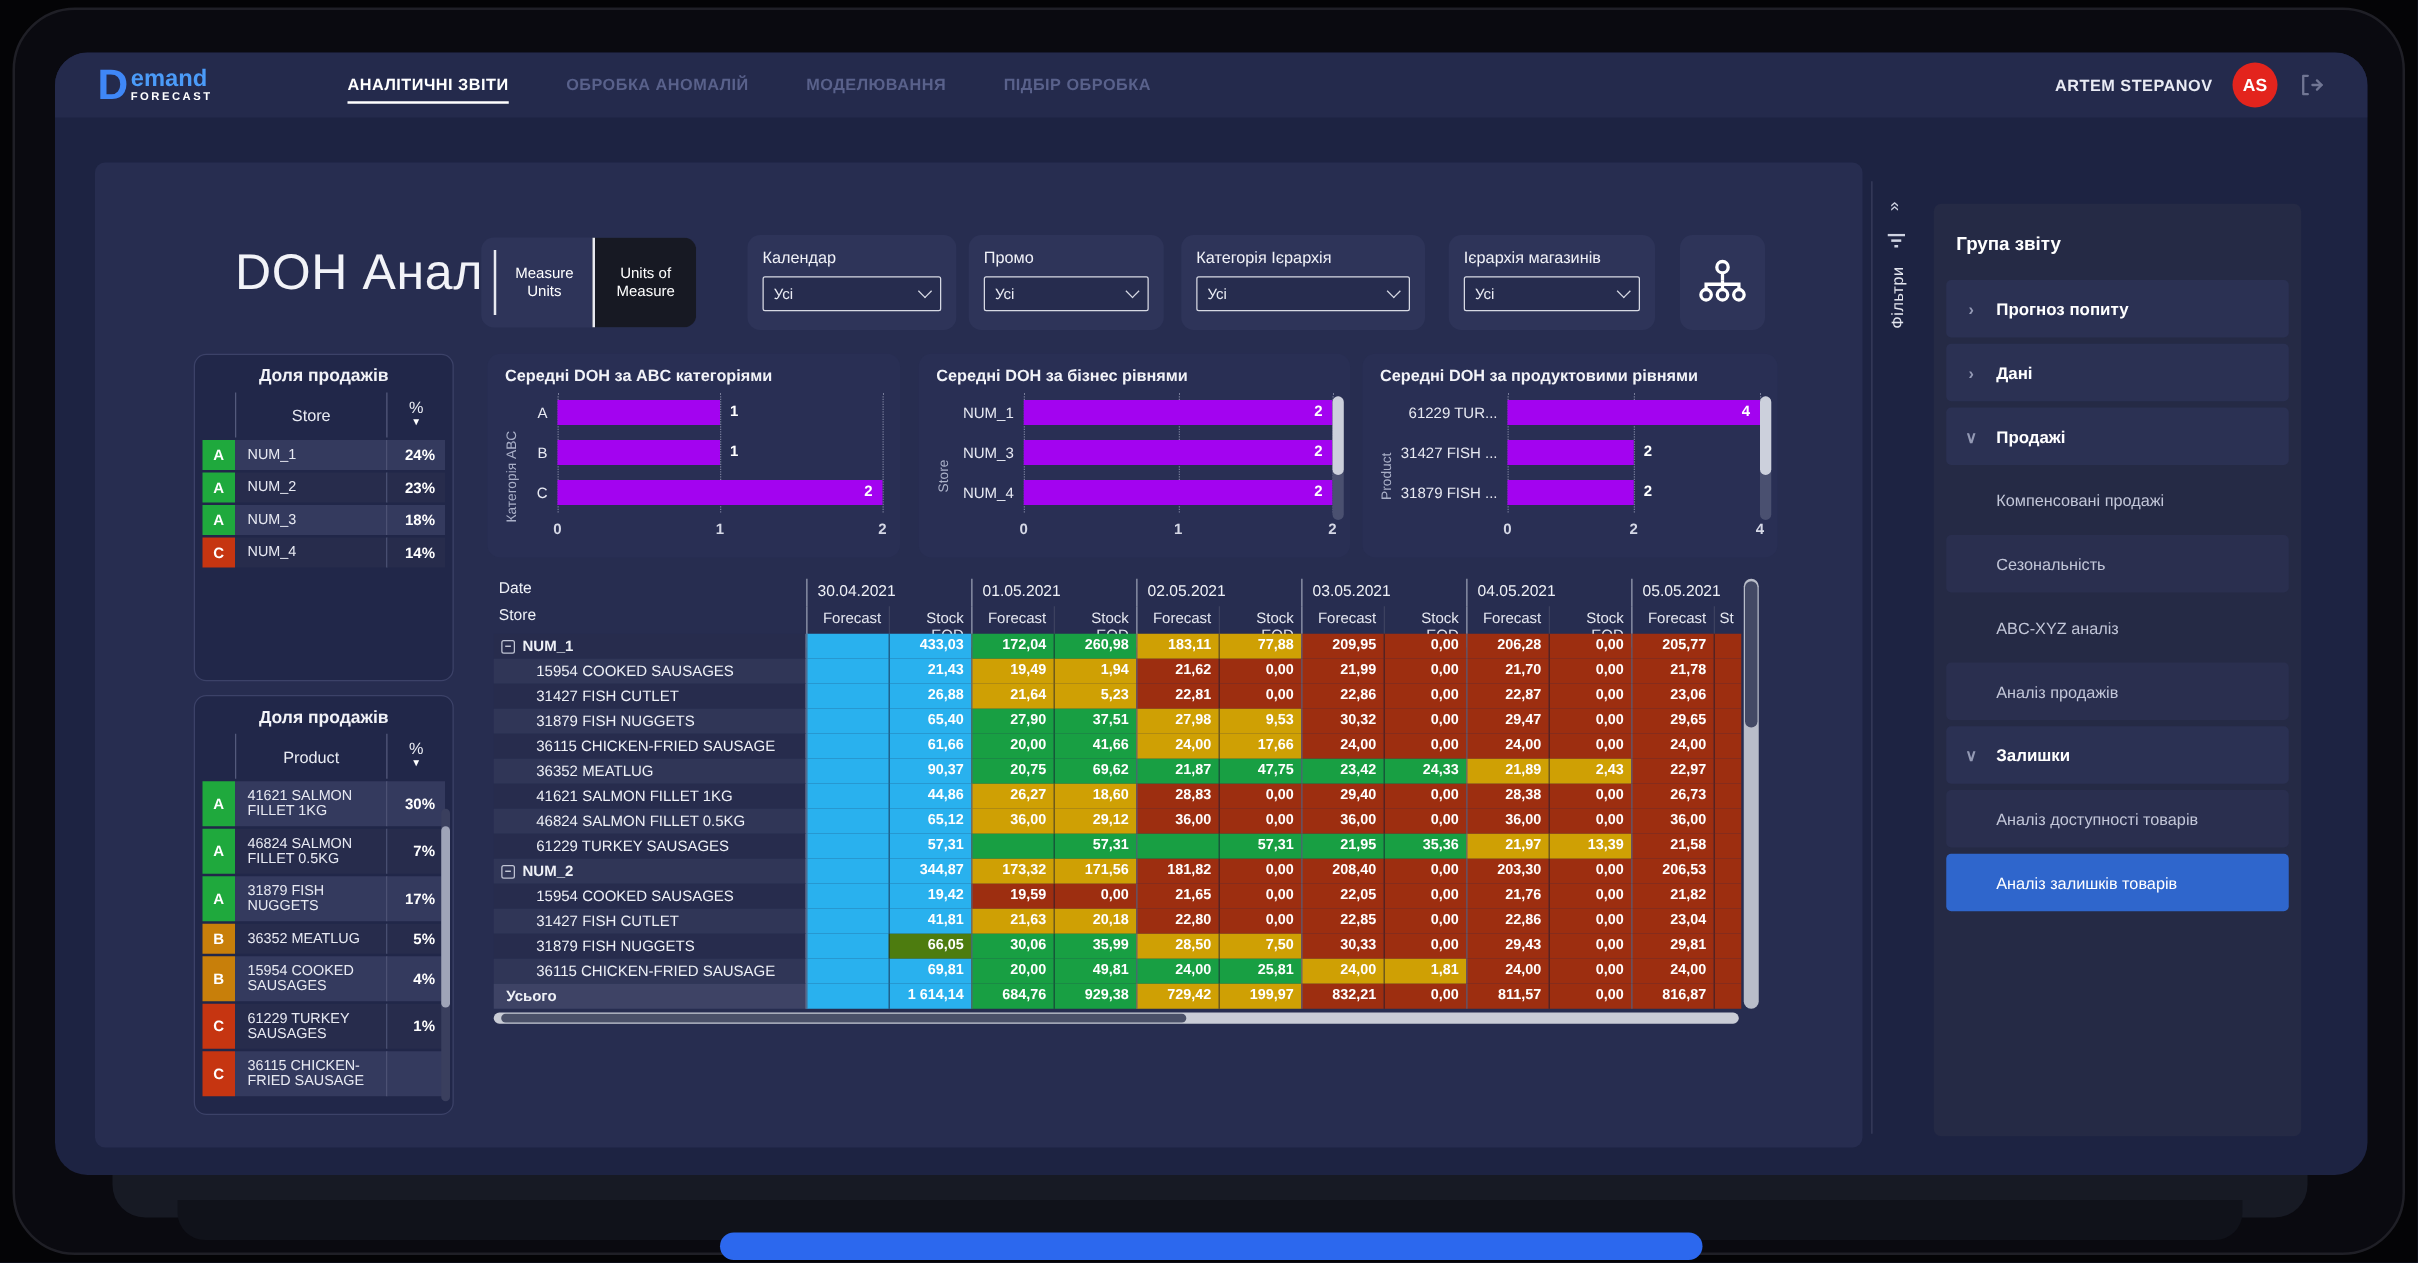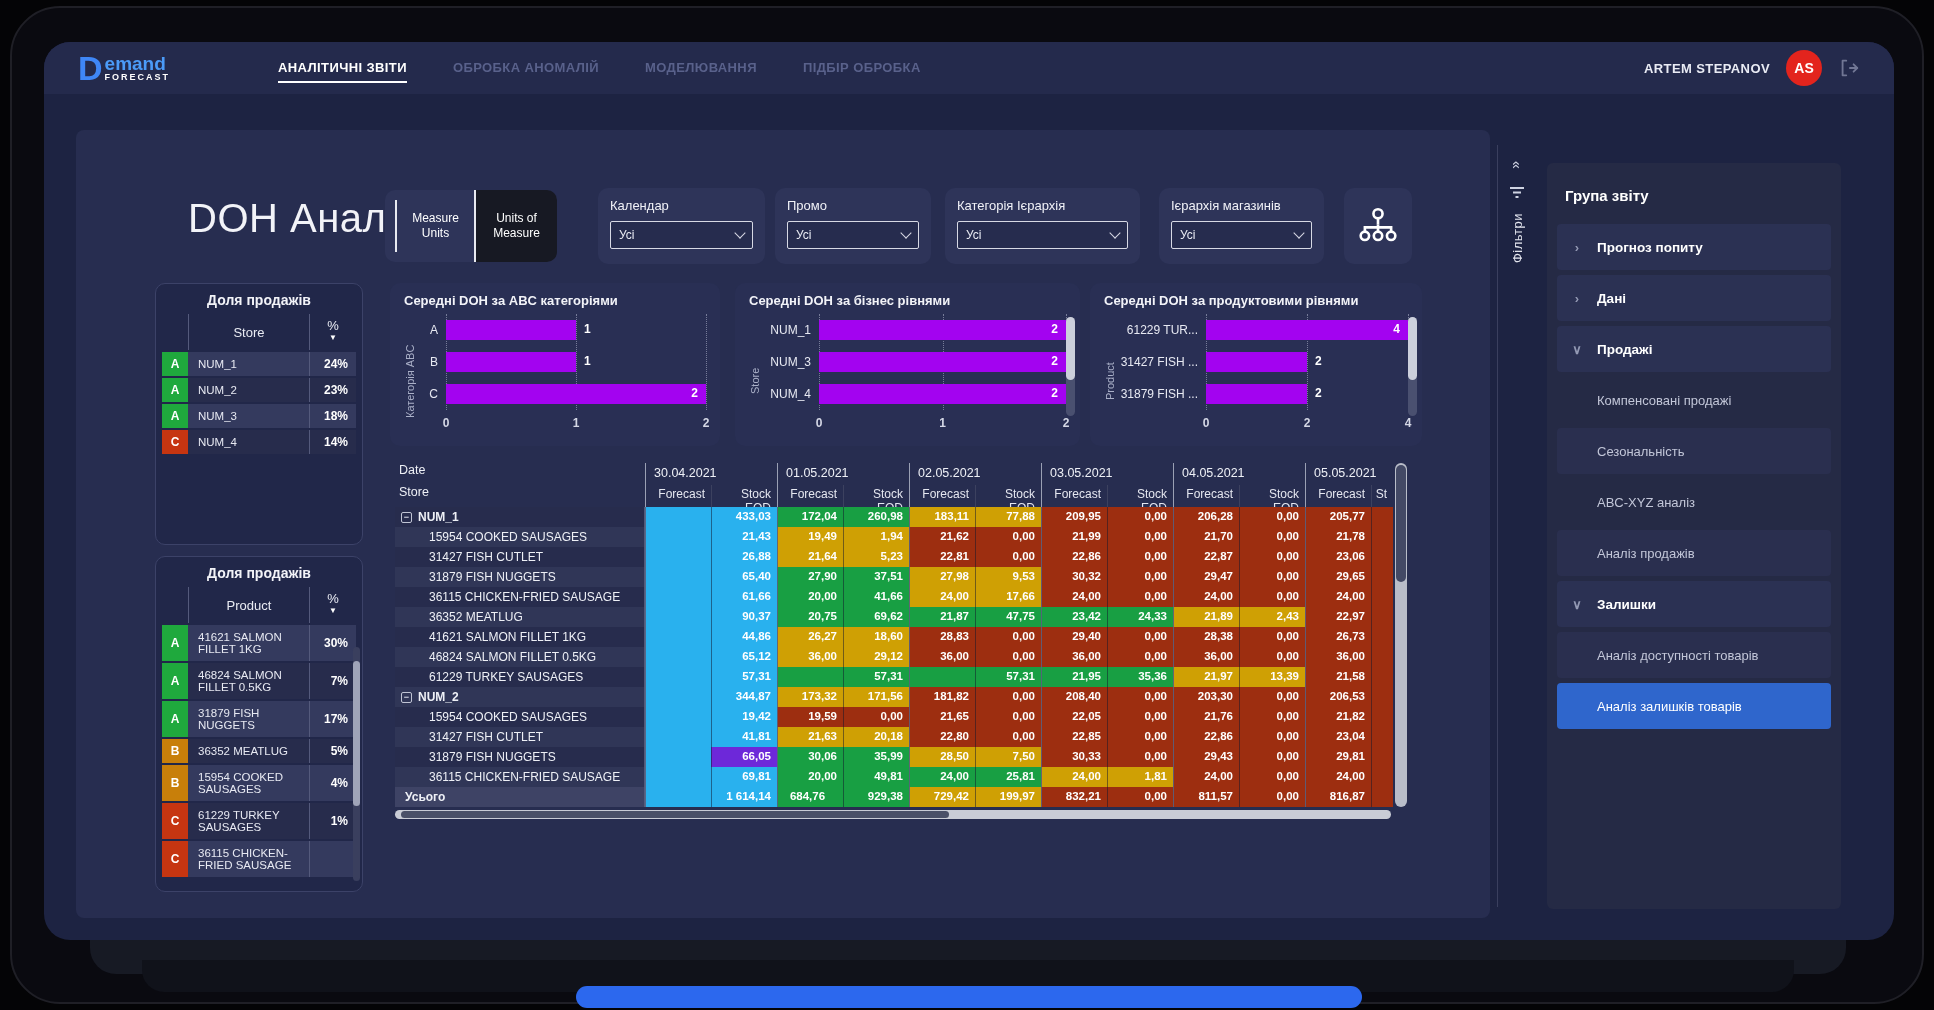--- a/index.html
+++ b/index.html
@@ -698,21 +698,21 @@
             <div class="cell gs" style="background: rgb(157, 46, 16);">22,86</div>
             <div class="cell is" style="background: rgb(157, 46, 16);">0,00</div>
             <div class="cell gs" style="background: rgb(157, 46, 16);">23,04</div>
             <div class="cell is" style="background: rgb(157, 46, 16);"></div>
           </div>
           <div class="t-row" style="grid-template-columns: 250px 66px 66px 66px 66px 66px 66px 66px 66px 66px 66px 66px 22px; height: 20px;">
             <div class="label-cell product" style="background: rgb(39, 44, 77);">
               <span>31879 FISH NUGGETS</span>
             </div>
             <div class="cell gs" style="background: rgb(41, 177, 238);"></div>
-            <div class="cell is" style="background: #6d28d9;">66,05</div>
+            <div class="cell is" style="background: #4d7c0f;">66,05</div>
             <div class="cell gs" style="background: rgb(24, 159, 67);">30,06</div>
             <div class="cell is" style="background: rgb(24, 159, 67);">35,99</div>
             <div class="cell gs" style="background: rgb(207, 160, 4);">28,50</div>
             <div class="cell is" style="background: rgb(207, 160, 4);">7,50</div>
             <div class="cell gs" style="background: rgb(157, 46, 16);">30,33</div>
             <div class="cell is" style="background: rgb(157, 46, 16);">0,00</div>
             <div class="cell gs" style="background: rgb(157, 46, 16);">29,43</div>
             <div class="cell is" style="background: rgb(157, 46, 16);">0,00</div>
             <div class="cell gs" style="background: rgb(157, 46, 16);">29,81</div>
             <div class="cell is" style="background: rgb(157, 46, 16);"></div>
@@ -733,21 +733,21 @@
             <div class="cell is" style="background: rgb(157, 46, 16);">0,00</div>
             <div class="cell gs" style="background: rgb(157, 46, 16);">24,00</div>
             <div class="cell is" style="background: rgb(157, 46, 16);"></div>
           </div>
           <div class="t-row" style="grid-template-columns: 250px 66px 66px 66px 66px 66px 66px 66px 66px 66px 66px 66px 22px; height: 20px;">
             <div class="label-cell total" style="background: rgb(62, 67, 101);">
               <span>Усього</span>
             </div>
             <div class="cell gs" style="background: rgb(41, 177, 238);"></div>
             <div class="cell is" style="background: rgb(41, 177, 238);">1 614,14</div>
-            <div class="cell gs" style="background: rgb(24, 159, 67); text-align: center;">684,76</div>
+            <div class="cell gs" style="background: rgb(24, 159, 67);">684,76</div>
             <div class="cell is" style="background: rgb(24, 159, 67);">929,38</div>
             <div class="cell gs" style="background: rgb(207, 160, 4);">729,42</div>
             <div class="cell is" style="background: rgb(207, 160, 4);">199,97</div>
             <div class="cell gs" style="background: rgb(157, 46, 16);">832,21</div>
             <div class="cell is" style="background: rgb(157, 46, 16);">0,00</div>
             <div class="cell gs" style="background: rgb(157, 46, 16);">811,57</div>
             <div class="cell is" style="background: rgb(157, 46, 16);">0,00</div>
             <div class="cell gs" style="background: rgb(157, 46, 16);">816,87</div>
             <div class="cell is" style="background: rgb(157, 46, 16);"></div>
           </div>

